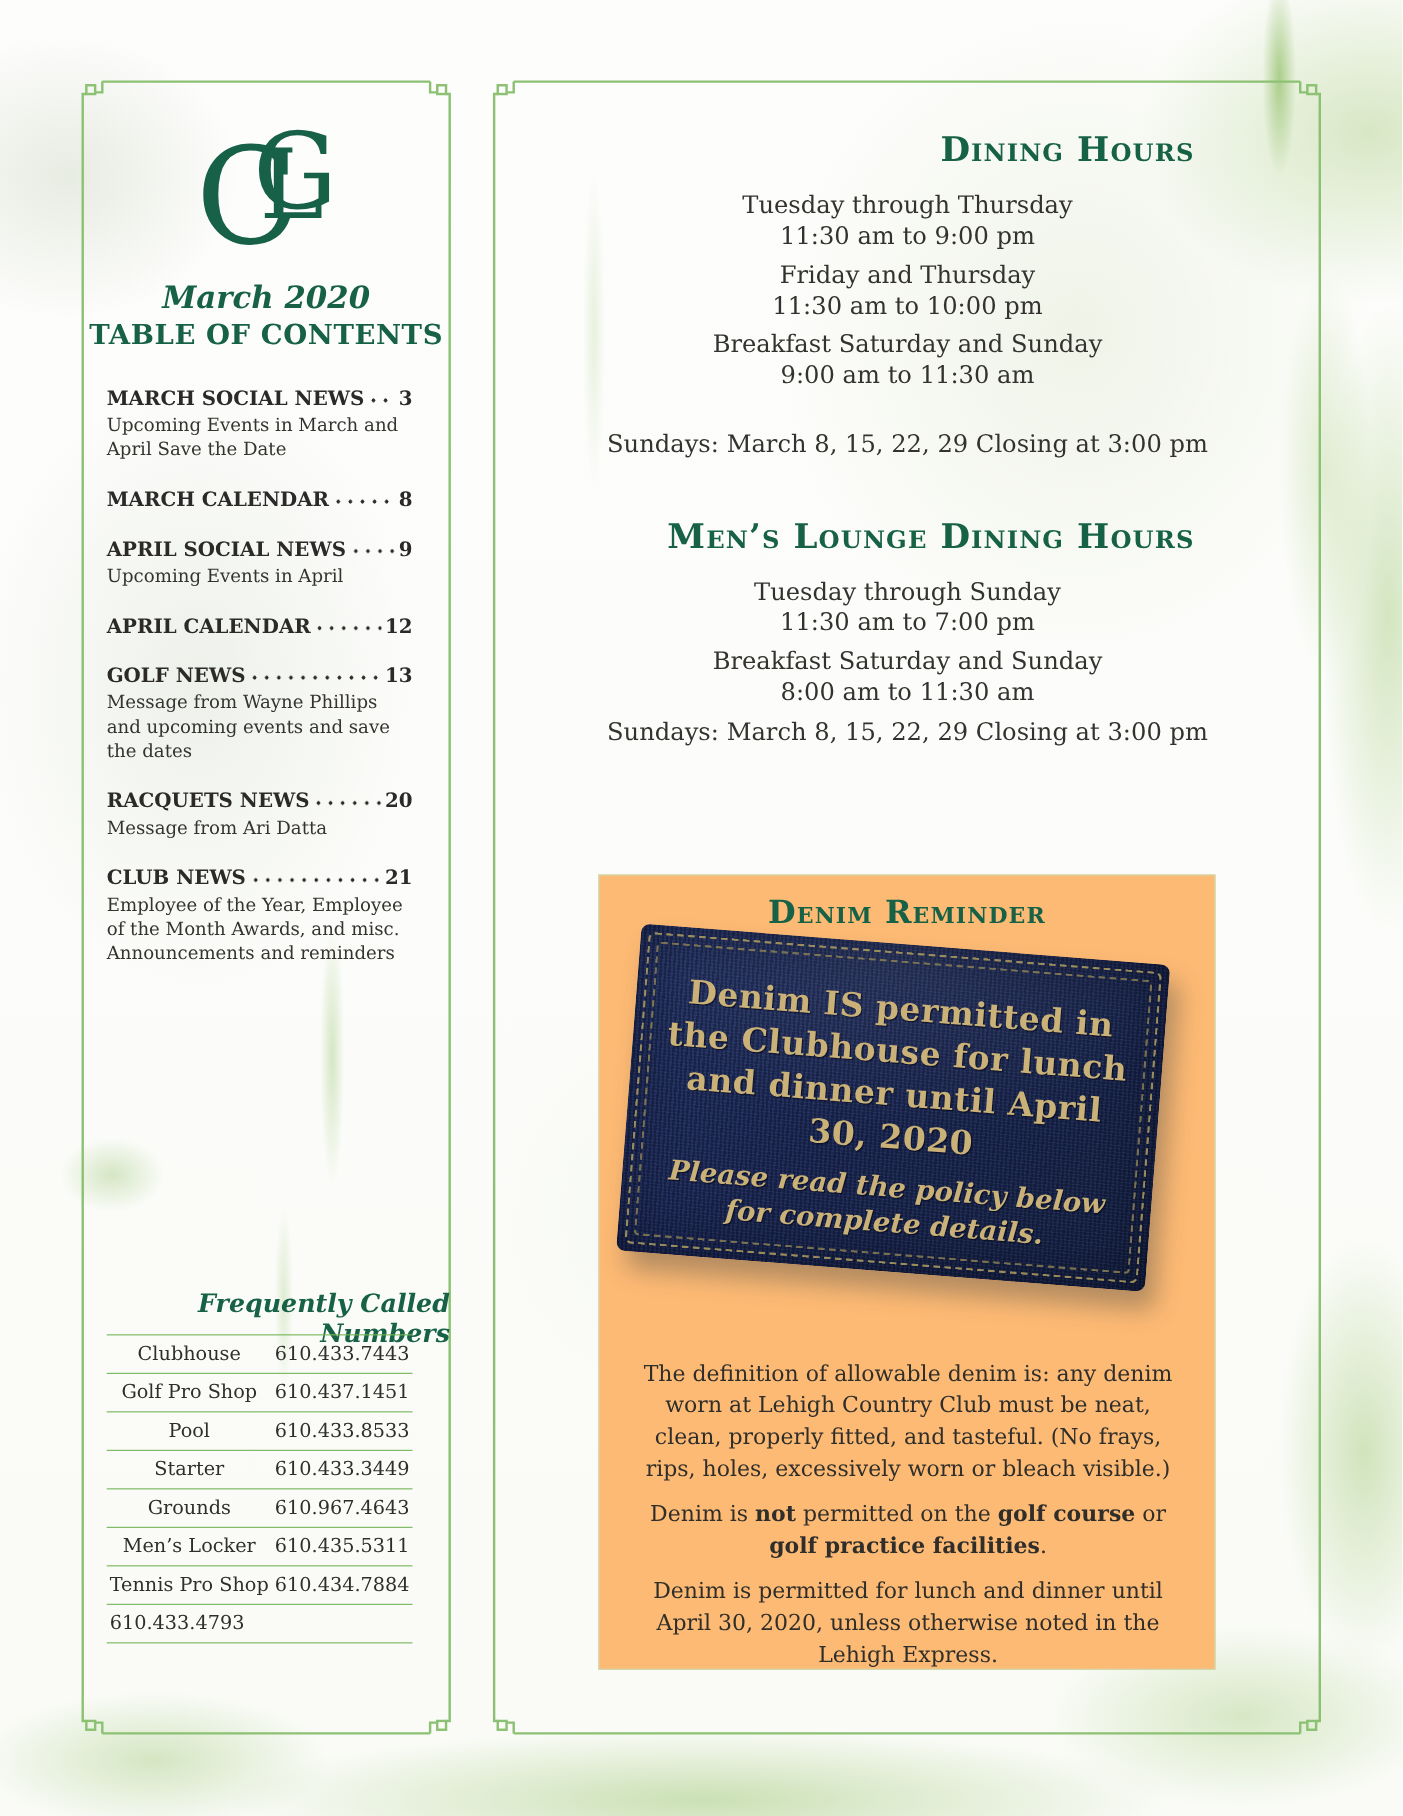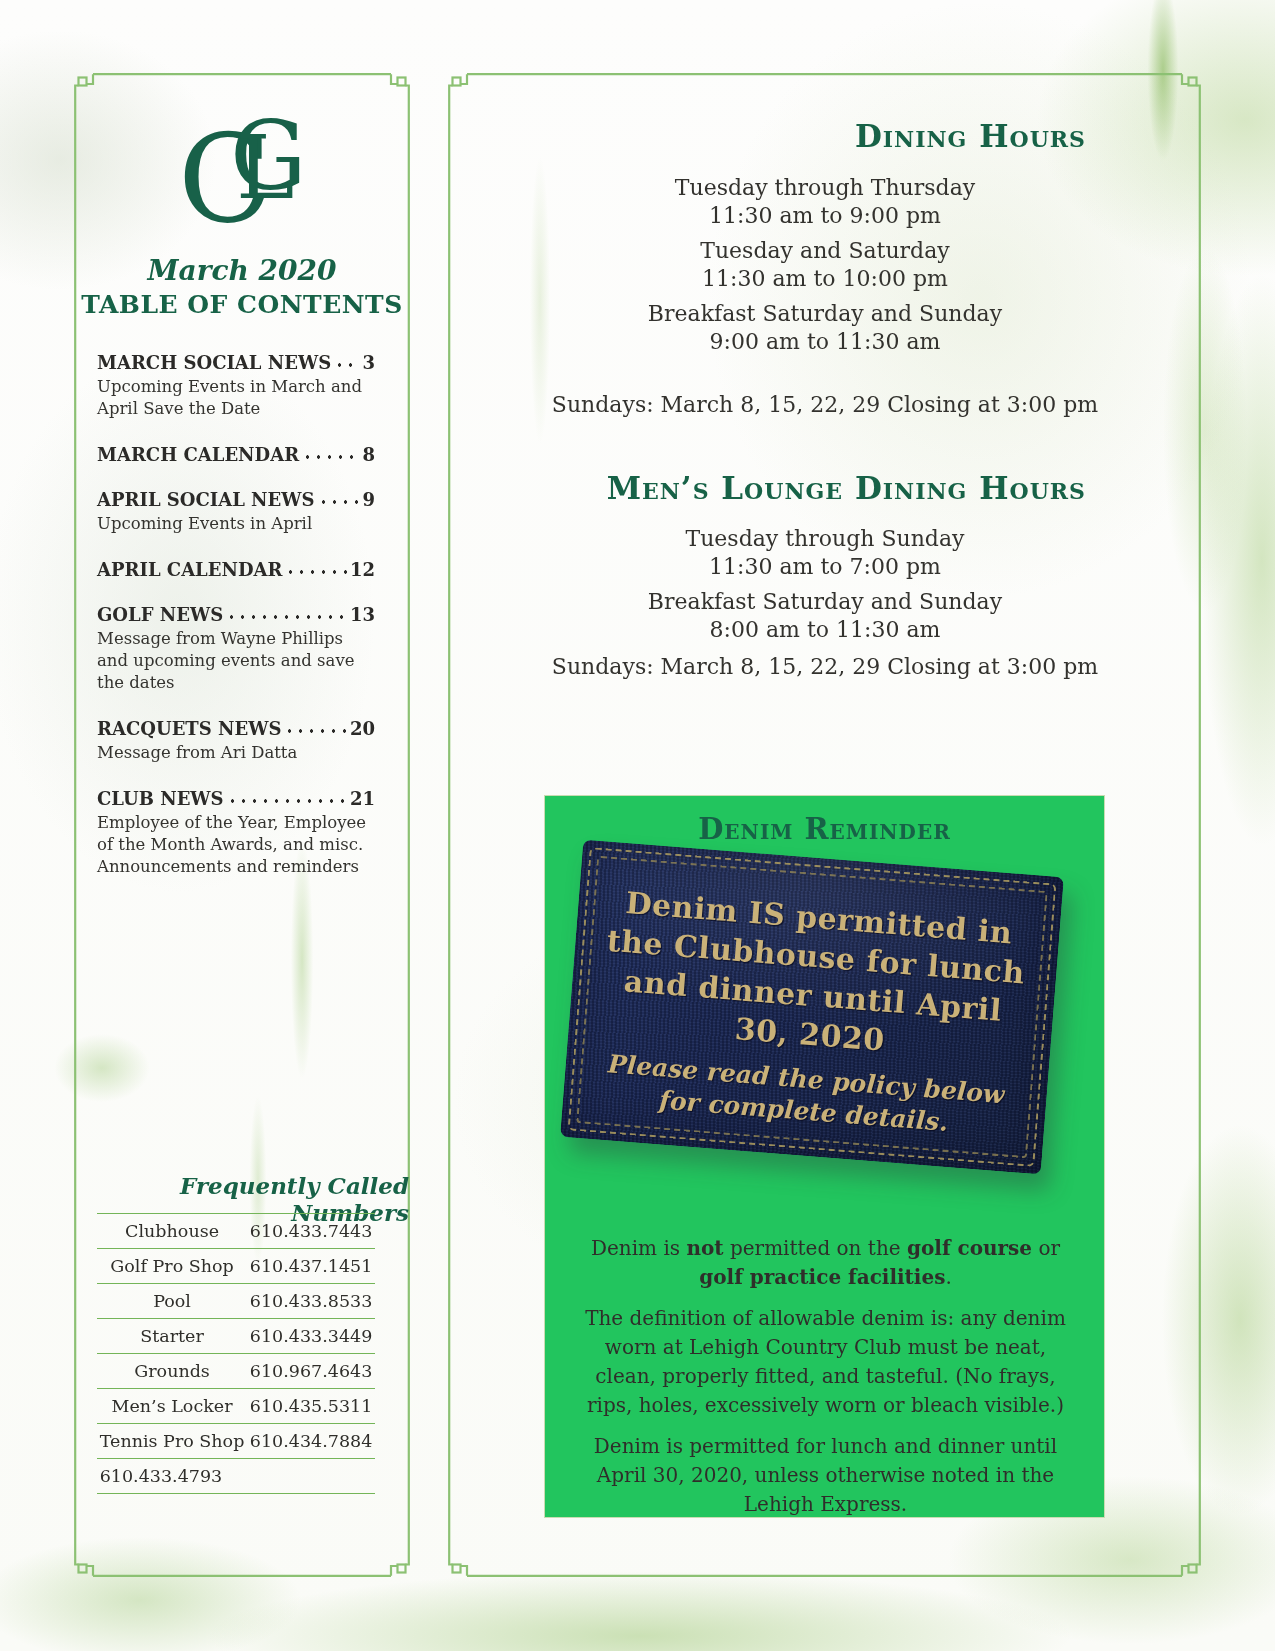--- a/index.html
+++ b/index.html
@@ -60,21 +60,21 @@
   .phone-row{display:flex; align-items:center; min-height:30px; border-bottom:1.5px solid #74b558; padding:2px 0;}
   .phone-name{width:54%; text-align:center; line-height:21px;}
   .phone-number{width:46%; text-align:center;}
   
   .right-col{left:564px; width:522px; text-align:center;}
   .hours-heading{font-size:31px;}
   .hours-group{font-size:22px; line-height:28px; margin-bottom:7px; color:#33322e;}
   .sundays-note{font-size:22px; color:#33322e; text-align:center; width:560px; left:545px;}
   
   .denim-panel{left:544px; top:795px; width:561px; height:723px;
-    background:#22c55e; border:1.5px solid #c9dcb2; box-sizing:border-box; z-index:2;padding-left:48px;}
+    background:#fdba74; border:1.5px solid #c9dcb2; box-sizing:border-box; z-index:2;padding-left:48px;}
   .denim-heading{position:absolute; left:0; top:16px; width:100%;
     font-size:29px; color:#176247; font-variant:small-caps; font-weight:700; letter-spacing:1px; text-align:center;}
   .patch{position:absolute; left:26px; top:62px; width:482px; height:298px;
     transform:rotate(4.5deg); transform-origin:50% 50%; border-radius:8px;
     background:
       radial-gradient(120% 130% at 50% 0%, rgba(255,255,255,.07), transparent 45%),
       repeating-linear-gradient(89deg, rgba(8,14,38,.38) 0 2px, transparent 2px 4px),
       repeating-linear-gradient(1deg, rgba(95,115,175,.14) 0 1px, transparent 1px 3px),
       linear-gradient(135deg, #263565, #1c2852 45%, #16213f);
     box-shadow:10px 16px 22px rgba(45,55,60,.35), inset 0 0 46px rgba(0,0,18,.45);
@@ -213,21 +213,21 @@
     </div>
 
   <div class="abs right-col" style="top:118px;">
     <div class="green-sc hours-heading">Dining Hours</div>
     <div id="dining-groups" style="margin-top:20px;">
         <div class="hours-group">
           <div>Tuesday through Thursday</div>
           <div>11:30 am to 9:00 pm</div>
         </div>
         <div class="hours-group">
-          <div>Tuesday and Saturday</div>
+          <div>Friday and Thursday</div>
           <div>11:30 am to 10:00 pm</div>
         </div>
         <div class="hours-group">
           <div>Breakfast Saturday and Sunday</div>
           <div>9:00 am to 11:30 am</div>
         </div>
       </div>
   </div>
   <div class="abs sundays-note" style="top:392px;">Sundays: March 8, 15, 22, 29 Closing at 3:00 pm</div>
 
@@ -248,18 +248,18 @@
 
   <div class="abs denim-panel">
     <div class="denim-heading">Denim Reminder</div>
     <div class="patch">
       <div class="patch-text">
         <div class="patch-line1">Denim IS permitted in the Clubhouse for lunch and dinner until April 30, 2020</div>
         <div class="patch-line2">Please read the policy below for complete details.</div>
       </div>
     </div>
     <div class="panel-paragraphs" id="panel-paragraphs">
+        <p><span>The definition of allowable denim is: any denim worn at Lehigh Country Club must be neat, clean, properly fitted, and tasteful. (No frays, rips, holes, excessively worn or bleach visible.)</span></p>
         <p><span>Denim is </span><b>not</b><span> permitted on the </span><b>golf course</b><span> or </span><b>golf practice facilities</b><span>.</span></p>
-        <p><span>The definition of allowable denim is: any denim worn at Lehigh Country Club must be neat, clean, properly fitted, and tasteful. (No frays, rips, holes, excessively worn or bleach visible.)</span></p>
         <p><span>Denim is permitted for lunch and dinner until April 30, 2020, unless otherwise noted in the Lehigh Express.</span></p>
       </div>
   </div>
 </div>
 
 </body></html>

